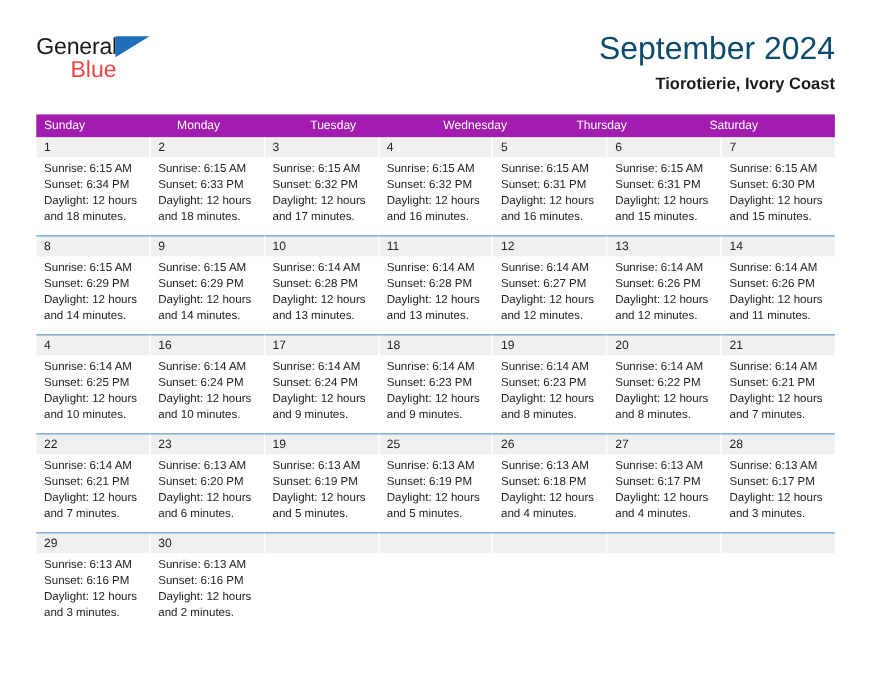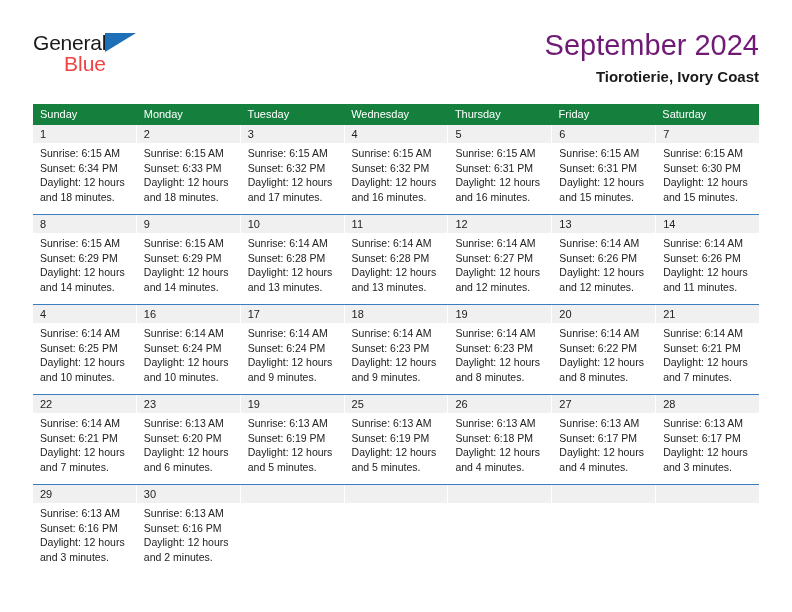--- a/index.html
+++ b/index.html
@@ -61,21 +61,21 @@
   }
   .title-wrap {
     position: absolute;
     right: 0;
     top: 0;
     text-align: right;
   }
   .cal-title {
     font-size: 29px;
     line-height: 34px;
-    color: #701a75;
+    color: #0c4a6e;
     font-weight: normal;
     margin: 0;
     white-space: nowrap;
   }
   .cal-subtitle {
     font-size: 15px;
     line-height: 20px;
     color: #1a1a1a;
     margin: 5px 0 0 0;
     white-space: nowrap;
@@ -84,21 +84,21 @@
 
   
   .calendar {
     position: absolute;
     left: 33px;
     top: 104px;
     width: 726px;
   }
   .dow-row {
     display: flex;
-    background: #15803d;
+    background: #a21caf;
     height: 21px;
   }
   .dow-cell {
     flex: 1 1 0;
     color: #ffffff;
     font-size: 11px;
     line-height: 21px;
     padding-left: 7px;
     box-sizing: border-box;
     white-space: nowrap;
@@ -164,21 +164,20 @@
 
   </div>
 
   <div class="calendar">
     <div class="dow-row">
         <div class="dow-cell">Sunday</div>
         <div class="dow-cell">Monday</div>
         <div class="dow-cell">Tuesday</div>
         <div class="dow-cell">Wednesday</div>
         <div class="dow-cell">Thursday</div>
-        <div class="dow-cell">Friday</div>
         <div class="dow-cell">Saturday</div>
       </div>
     <div id="weeks-container">
         <div class="week-row first">
           <div class="day-cell">
             <div class="day-num">1</div>
             <div class="day-body">
               <div>Sunrise: 6:15 AM</div>
               <div>Sunset: 6:34 PM</div>
               <div>Daylight: 12 hours</div>

